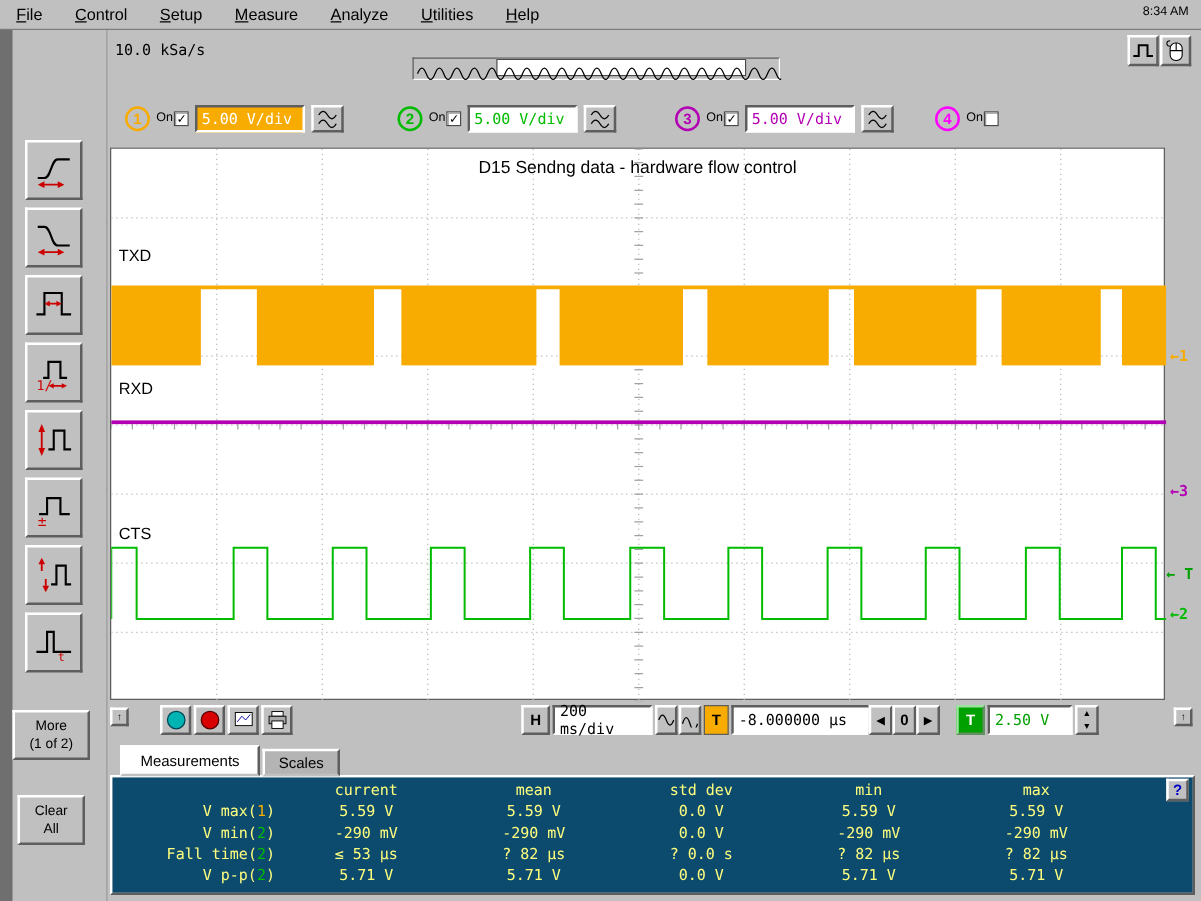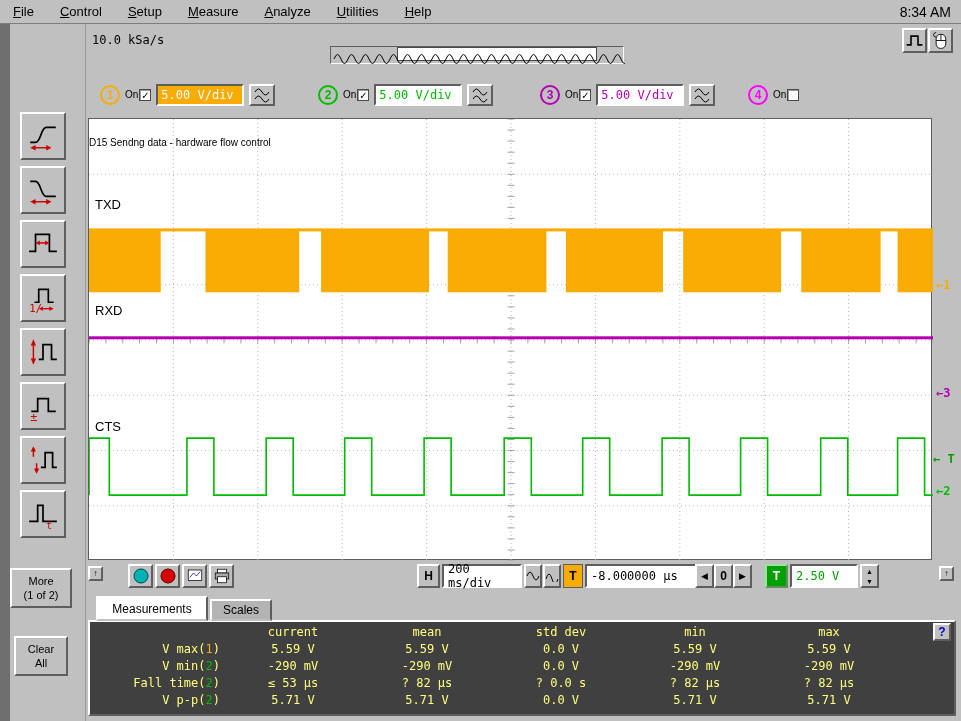--- a/index.html
+++ b/index.html
@@ -4,21 +4,21 @@
 <style>
 *{box-sizing:border-box;margin:0;padding:0}
 html,body{width:961px;height:721px}
 body{position:relative;background:#c0c0c0;font-family:"Liberation Sans",sans-serif;color:#000;overflow:hidden}
 .mono{font-family:"DejaVu Sans Mono",monospace}
 .raised{background:#c0c0c0;border:2px solid;border-color:#ffffff #5e5e5e #5e5e5e #ffffff}
 button{font-family:inherit;cursor:default}
 
 #menubar{position:absolute;left:0;top:0;width:961px;height:24px;border-bottom:1px solid #7d7d7d;display:flex;align-items:center;padding-left:0;font-size:13px;background:#c0c0c0}
 .menu-item{padding:2px 13px 3px;white-space:nowrap}
-#clock{position:absolute;right:10px;top:4px;font-size:14px}
+#clock{position:absolute;right:10px;top:4px;font-size:10px}
 
 #sidebar{position:absolute;left:0;top:24px;width:86px;height:697px;background:#c0c0c0;border-right:1px solid #9a9a9a}
 #side-edge{position:absolute;left:0;top:0;width:10px;height:697px;background:#6f6f6f}
 .tool{position:absolute;left:20px;width:46px;height:48px;display:flex;align-items:center;justify-content:center}
 #more-btn,#clear-btn{position:absolute;left:10px;width:62px;font-size:11px;line-height:14px;text-align:center;padding:4px 0}
 #more-btn{top:544px}#clear-btn{top:612px;width:54px;left:14px}
 
 #sample-rate{position:absolute;left:92px;top:33px;font-size:12px}
 #hpos{position:absolute;left:330px;top:46px;width:294px;height:18px;background:#c0c0c0;border:1px solid;border-color:#5e5e5e #fff #fff #5e5e5e}
 #hpos-window{position:absolute;left:66px;top:0px;width:200px;height:14px;background:#fff;border:1px solid #4a4a4a}
@@ -30,36 +30,36 @@
 .onbox{display:flex;flex-direction:row;align-items:center;gap:1px}
 .on-label{font-size:10px;line-height:10px}
 .checkbox{width:12px;height:12px;background:#fff;border:1px solid #4a4a4a;box-shadow:inset 1px 1px 0 #9a9a9a;font-size:10px;line-height:11px;text-align:center}
 .chan-field{width:88px;height:22px;display:flex;align-items:center;padding:0 3px;font-size:12px;border:2px solid;border-color:#5e5e5e #fff #fff #5e5e5e}
 .ch1f{color:#fff}
 .ch2f,.ch3f{background:#fff}
 .cpl{width:26px;height:22px;display:flex;align-items:center;justify-content:center}
 
 #plot{position:absolute;left:88px;top:118px;width:844px;height:442px;background:#fff;border:1px solid #5e5e5e}
 #wave-svg{position:absolute;left:0;top:0}
-#annotation{position:absolute;top:18px;left:0;width:100%;text-align:left;font-size:10px}
+#annotation{position:absolute;top:6px;left:0;width:100%;text-align:center;font-size:14px}
 .trace-label{position:absolute;left:6px;font-size:13px}
 
 .marker{position:absolute;font-family:"DejaVu Sans Mono",monospace;font-weight:bold;font-size:12px;white-space:nowrap}
 
 .cbtn{position:absolute;top:564px;height:24px;display:flex;align-items:center;justify-content:center;font-size:12px}
 .cfield{position:absolute;top:564px;height:24px;display:flex;align-items:center;padding:0 4px;font-size:12px;border:2px solid;border-color:#5e5e5e #fff #fff #5e5e5e;background:#fff}
 .tinybtn{position:absolute;top:566px;width:15px;height:15px;display:flex;align-items:center;justify-content:center;font-size:8px}
 #spinner{position:absolute;left:860px;top:564px;width:19px;height:24px;display:flex;flex-direction:column}
 #spinner div{flex:1;display:flex;align-items:center;justify-content:center;font-size:7px}
 
 .tab{position:absolute;background:#ffffff;border:2px solid;border-color:#fff #5e5e5e #c0c0c0 #fff;display:flex;align-items:center;justify-content:center;font-size:12px;z-index:2}
 #tab-meas{left:96px;top:596px;width:112px;height:25px}
 #tab-scales{left:210px;top:599px;width:62px;height:22px;background:#b4b4b4}
 #meas-outer{position:absolute;left:88px;top:620px;width:868px;height:96px;background:#c0c0c0;border:2px solid;border-color:#fff #5e5e5e #5e5e5e #fff}
-#meas{position:absolute;left:2px;top:2px;right:2px;bottom:2px;background:#404040;left:0;top:0;width:864px;height:92px}
+#meas{position:absolute;left:2px;top:2px;right:2px;bottom:2px;background:#0c4a6e;left:0;top:0;width:864px;height:92px}
 #meas-grid{display:grid;grid-template-columns:136px repeat(5,134px);grid-auto-rows:17px;padding-top:3px;font-family:"DejaVu Sans Mono",monospace;font-size:12px;color:#ffff7e}
 .m-cell{text-align:center;white-space:nowrap}
 .m-label{text-align:right;padding-right:6px}
 #help-btn{position:absolute;left:933px;top:623px;width:18px;height:18px;display:flex;align-items:center;justify-content:center;color:#0000c8;font-weight:bold;font-size:12px}
 svg{display:block}
 </style>
 </head>
 <body>
 
 <div id="menubar">

